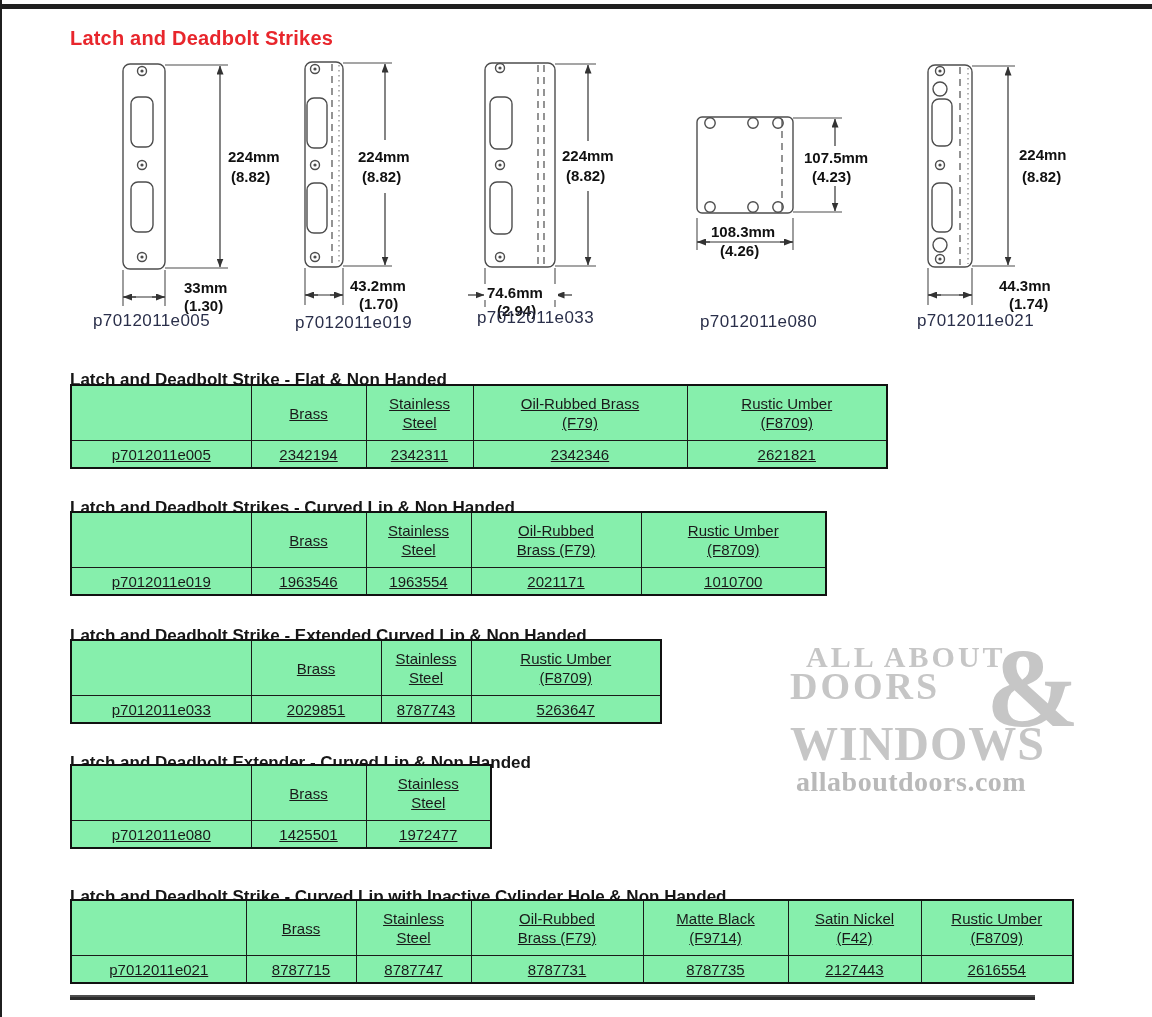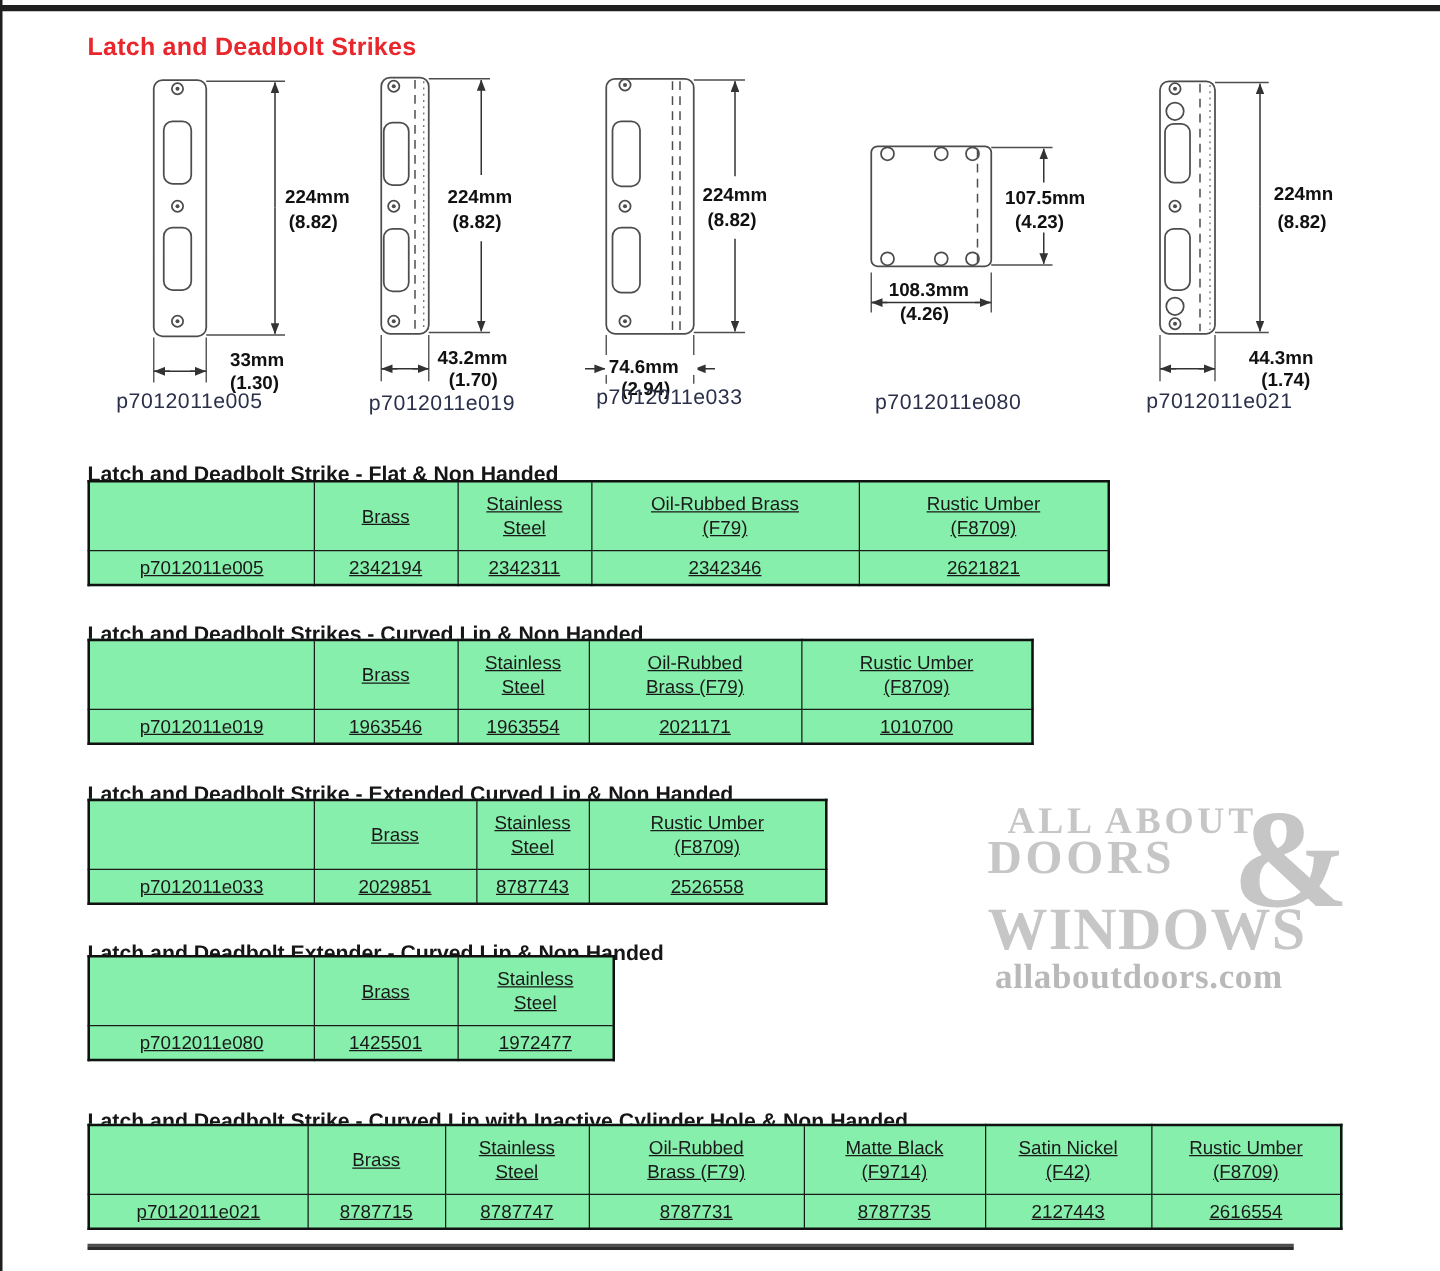--- a/index.html
+++ b/index.html
@@ -319,21 +319,21 @@
 Steel</th>
     <th>Rustic Umber
 (F8709)</th>
   </tr>
     </thead>
   <tbody>
       <tr>
     <td>p7012011e033</td>
     <td>2029851</td>
     <td>8787743</td>
-    <td>2526558</td>
+    <td>5263647</td>
   </tr>
     </tbody>
 </table>
 
 <h2 class="abs sec-heading" style="top:739px;">Latch and Deadbolt Extender - Curved Lip &amp; Non Handed</h2>
 <table class="ptable" style="left:70px;top:764px;">
   <colgroup>
       <col style="width:180px">
       <col style="width:115px">
       <col style="width:125px">

